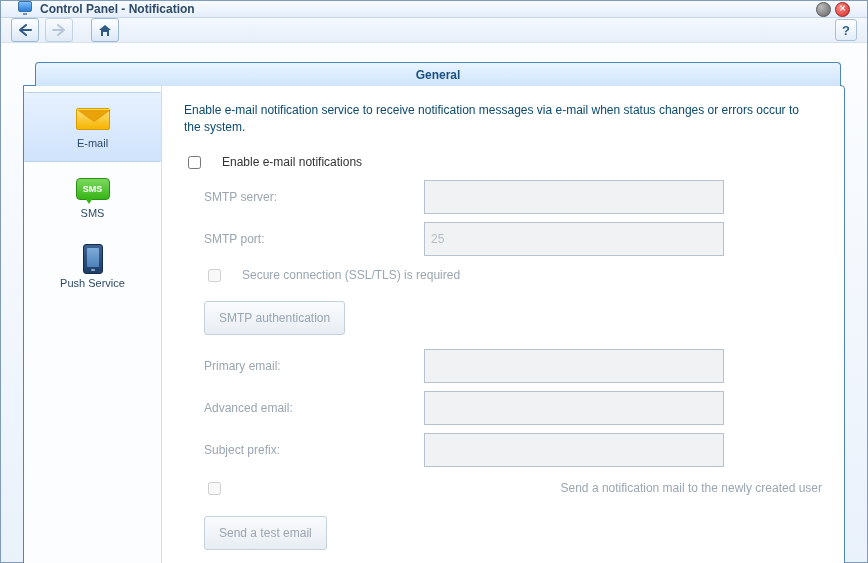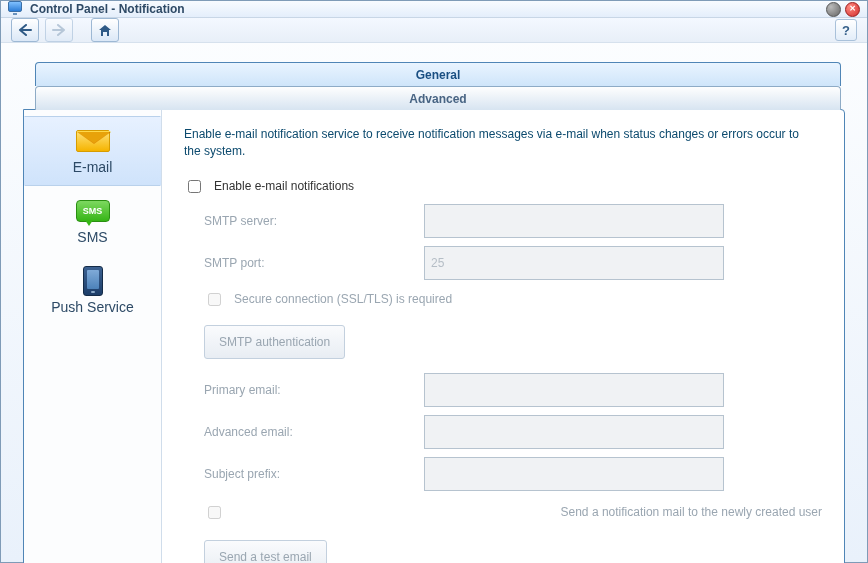--- a/index.html
+++ b/index.html
@@ -18,21 +18,21 @@
     border: 1px solid #7f9bb7;
     background: linear-gradient(#fdfeff, #e9f1fb);
     display: flex;
     flex-direction: column;
   }
   
   .titlebar {
     height: 22px;
     display: flex;
     align-items: center;
-    padding: 0 7px;
+    padding: 0 17px;
     background: linear-gradient(#f8fbff, #e4eefb);
     border-bottom: 1px solid #c8d6e6;
   }
   .titlebar .app-icon {
     width: 16px; height: 16px;
     margin-right: 6px;
     position: relative;
     flex: 0 0 auto;
   }
   .titlebar .app-icon .mon {
@@ -149,21 +149,21 @@
     gap:4px;
     cursor:pointer;
     color:#2d4a66;
     border:1px solid transparent;
   }
   .sidenav .item.active {
     background: linear-gradient(#e7f1ff, #cfe3fb);
     border-top: 1px solid #b9d1eb;
     border-bottom: 1px solid #b9d1eb;
   }
-  .sidenav .item .label { font-size:14px; }
+  .sidenav .item .label { font-size:11px; }
   .icon-box { width:36px; height:28px; display:flex; align-items:center; justify-content:center; }
   
   .envelope {
     width:34px; height:22px;
     background: linear-gradient(#ffe27a,#f5b400);
     border:1px solid #d79c00;
     border-radius:2px;
     position:relative;
   }
   .envelope::before {
@@ -217,21 +217,21 @@
   
   .form-area {
     flex:1;
     padding: 16px 22px 12px 22px;
     display:flex;
     flex-direction:column;
     overflow:auto;
   }
   .intro { color:#0c4a6e; line-height:1.45; margin-bottom:12px; max-width:620px; }
   .chk-row {
-    display:flex; align-items:center; gap:10px; margin:4px 0;
+    display:flex; align-items:center; gap:18px; margin:4px 0;
     color:#333;
   }
   .chk-row.disabled, .field-row.disabled { color:#9aa6b1; }
   .chk-row input[type=checkbox] { width:13px; height:13px; }
   .field-row {
     display:flex; align-items:center; margin:4px 0 4px 20px;
   }
   .field-row .lbl { width:220px; }
   .text-input {
     width:300px; height:22px;
@@ -307,23 +307,20 @@
     <div class="help-btn">
       <span>?</span>
     </div>
   </div>
 
   <div class="body">
     <div class="tabstrip">
       <div class="tab active">
         <span>General</span>
       </div>
-      <div class="tab">
-        <span>Advanced</span>
-      </div>
     </div>
 
     <div class="tabpanel">
 
       <div class="sidenav">
         <div class="item active">
           <div class="icon-box">
             <div class="envelope"></div>
           </div>
           <div class="label">E-mail</div>

